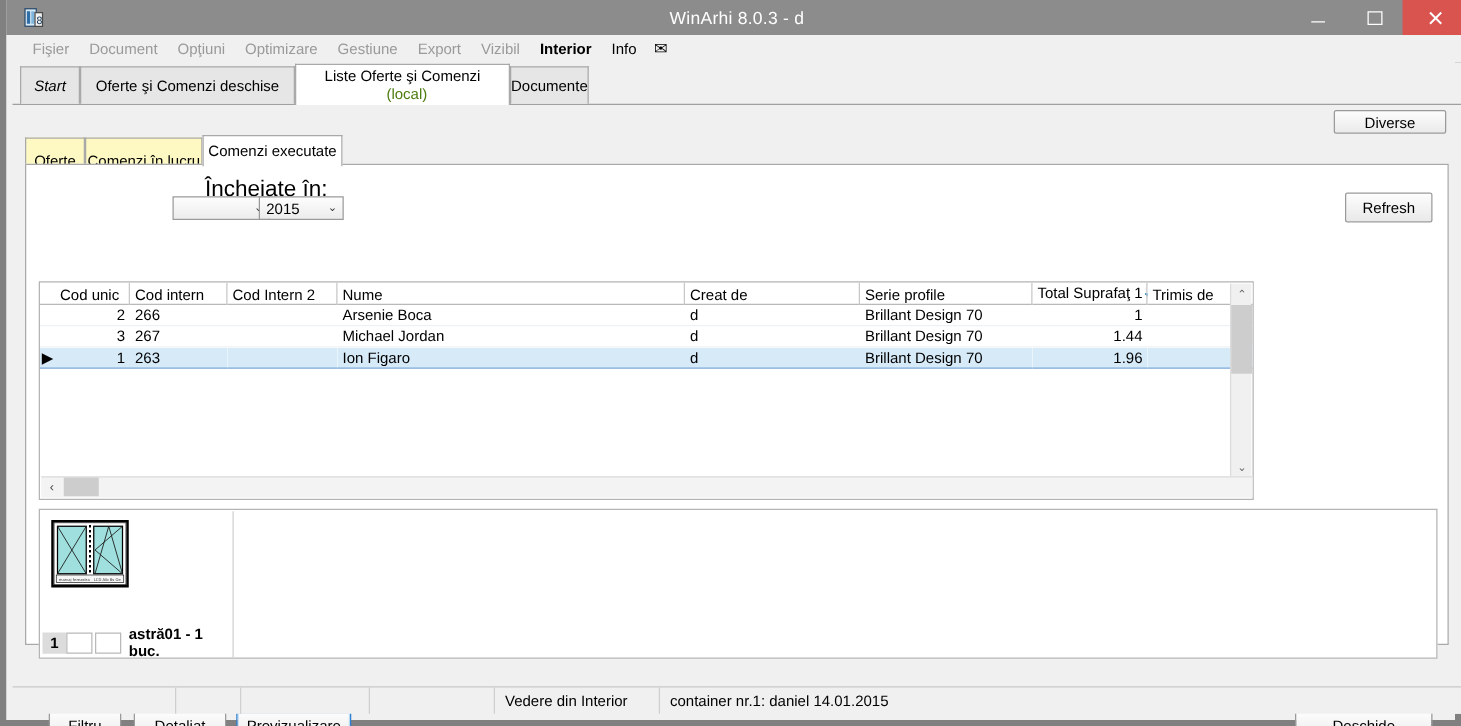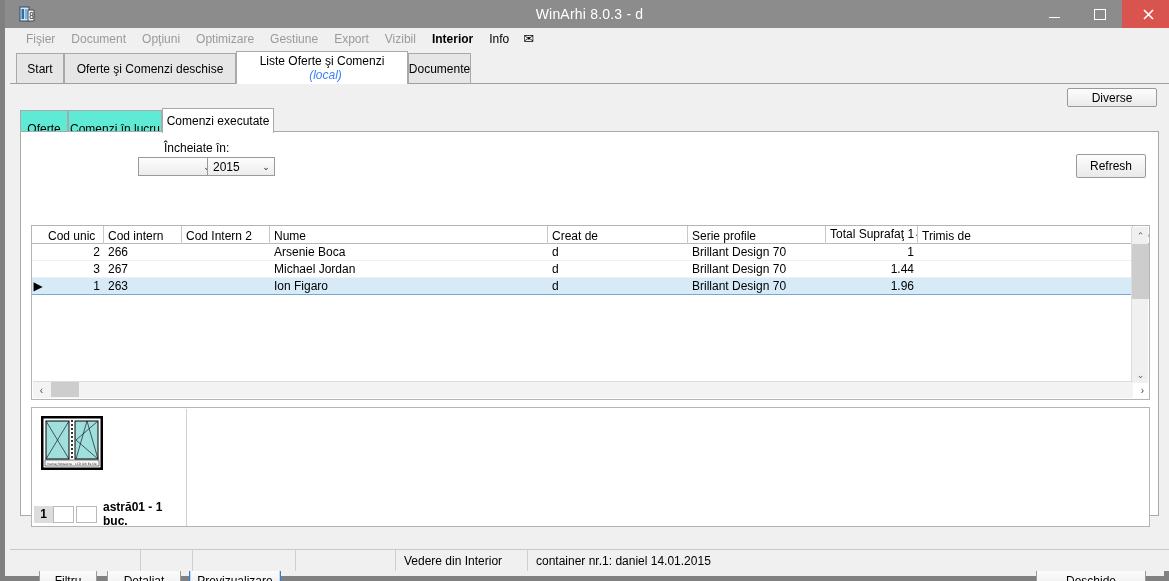--- a/index.html
+++ b/index.html
@@ -64,25 +64,25 @@
     border:1px solid #a9a9a9;
     border-bottom:none;
     display:flex;align-items:center;justify-content:center;
     font-size:12px;box-sizing:border-box;white-space:nowrap;
   }
   .tab.sel{
     background:#ffffff;top:1px;height:33px;z-index:5;
     border-color:#a9a9a9;
     flex-direction:column;
   }
-  #tab0{left:6px;width:48px;}
+  #tab0{left:6px;width:48px;font-style:italic;}
   #tab1{left:54px;width:172px;}
   #tab2{left:226px;width:172px;}
   #tab3{left:398px;width:63px;}
-  .tab .sub{color:#3b82f6;margin-left:7px;font-style:italic;}
+  .tab .sub{color:#4d7c0f;margin-left:7px;}
 
   
   .content{
     position:absolute;left:5px;top:84px;width:1159px;height:487px;
     background:#f0f0f0;
   }
 
   .diverse-btn{
     position:absolute;right:12px;top:4px;width:90px;height:19px;
     background:linear-gradient(#fdfdfd,#eaeaea);
@@ -90,37 +90,37 @@
     font-size:12px;display:flex;align-items:center;justify-content:center;
     box-sizing:border-box;
   }
 
   
   .innertabs{
     position:absolute;left:10px;top:24px;width:1139px;height:24px;
   }
   .itab{
     position:absolute;top:2px;height:36px;
-    background:#5eead4;border:1px solid #a9a9a9;border-bottom:none;
+    background:#fef9c3;border:1px solid #a9a9a9;border-bottom:none;
     display:flex;align-items:center;justify-content:center;
     font-size:12px;box-sizing:border-box;padding:0 9px;white-space:nowrap;
   }
   .itab.sel{background:#fff;top:0;height:25px;z-index:4;}
   #itab0{left:0px;width:48px;}
   #itab1{left:48px;width:94px;}
   #itab2{left:142px;width:112px;}
 
   .inner-panel{
     position:absolute;left:10px;top:47px;width:1139px;height:385px;
     background:#fff;border:1px solid #a9a9a9;box-sizing:border-box;
   }
 
   
   .filterlabel{
-    position:absolute;left:143px;top:9px;font-size:12px;text-align:right;
+    position:absolute;left:143px;top:9px;font-size:18px;text-align:right;
   }
   .combo{
     position:absolute;top:25px;height:19px;
     background:linear-gradient(#fdfdfd,#ececec);
     border:1px solid #9a9a9a;box-sizing:border-box;
     display:flex;align-items:center;font-size:12px;
   }
   #combo-luna{left:117px;width:78px;}
   #combo-an{left:186px;width:68px;}
   .combo .val{flex:1;padding-left:5px;}
@@ -129,21 +129,21 @@
   .refresh-btn{
     position:absolute;right:12px;top:22px;width:70px;height:24px;
     background:linear-gradient(#fdfdfd,#e9e9e9);
     border:1px solid #9a9a9a;border-radius:2px;
     font-size:12px;display:flex;align-items:center;justify-content:center;
     box-sizing:border-box;
   }
 
   
   .grid{
-    position:absolute;left:10px;top:93px;width:1119px;height:175px;
+    position:absolute;left:10px;top:93px;width:972px;height:175px;
     border:1px solid #b4b4b4;background:#fff;box-sizing:border-box;
     overflow:hidden;
   }
   table.dg{border-collapse:collapse;width:1119px;table-layout:fixed;}
   table.dg th{
     font-weight:normal;font-size:12px;text-align:left;
     height:17px;padding:0 0 0 4px;
     border-bottom:1px solid #b9b9b9;
     background:#fff;white-space:nowrap;overflow:hidden;
     vertical-align:bottom;

